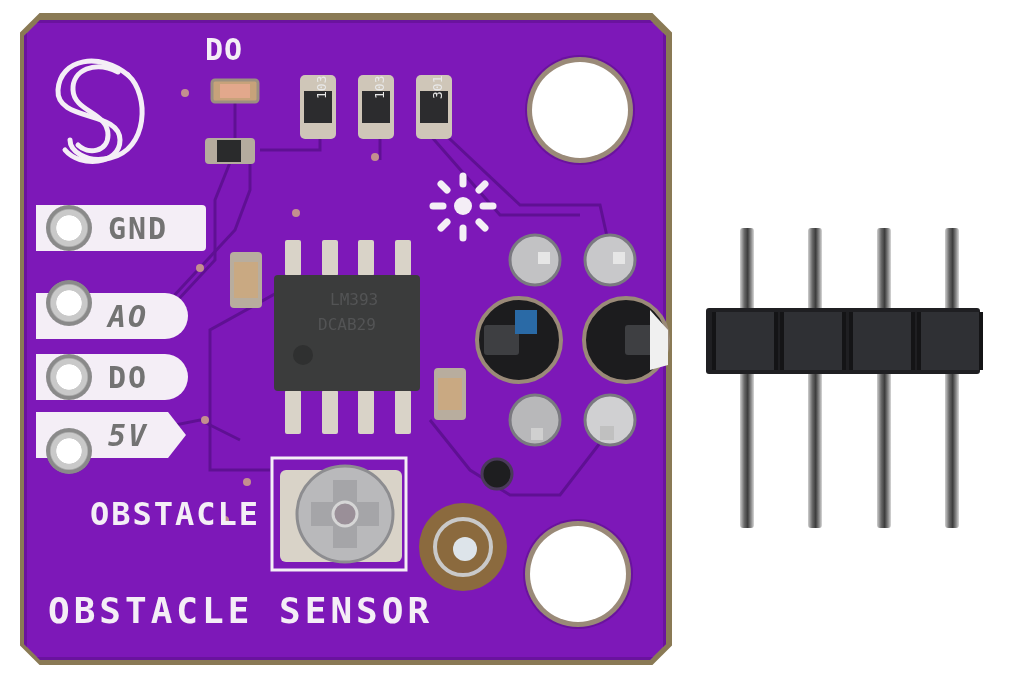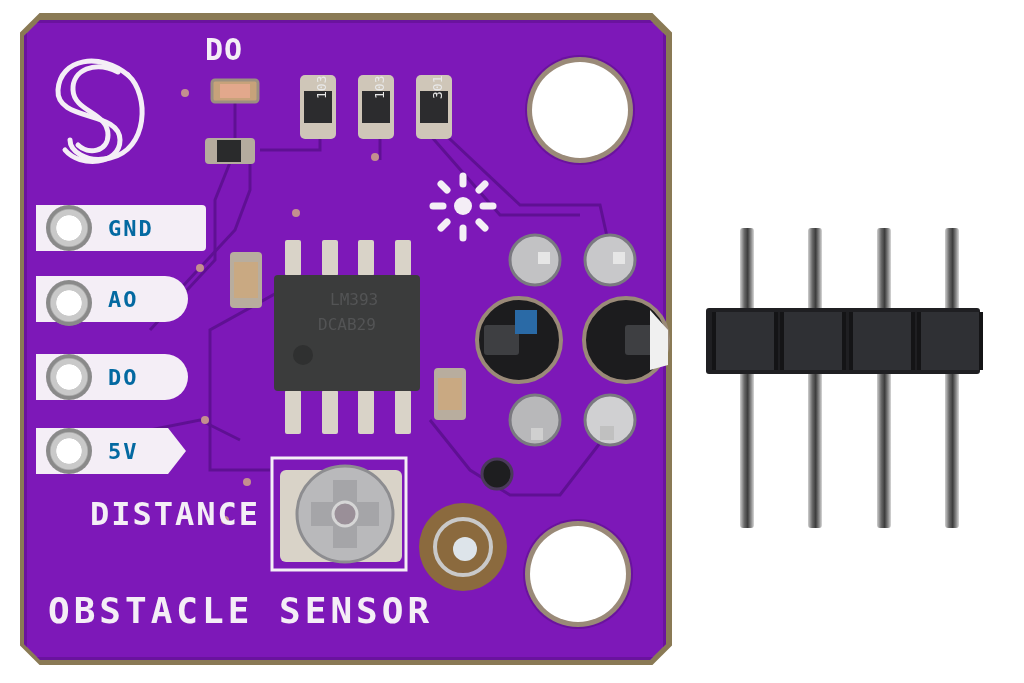--- a/index.html
+++ b/index.html
@@ -22,21 +22,21 @@
 
   .silk { color: #f4eef6; font-weight: bold; position: absolute;
           font-family: "DejaVu Sans Mono", monospace; letter-spacing: 1px; }
 
   .pin-label {
     position: absolute; left: 36px; height: 46px; background: #f4eef6;
     border-radius: 0 24px 24px 0; display: flex; align-items: center;
   }
   .pin-label .txt {
     font-family: "DejaVu Sans Mono", monospace; font-weight: bold;
-    font-size: 22px; color: #0369a1; margin-left: 72px; letter-spacing: 2px;
+    font-size: 30px; color: #737373; margin-left: 72px; letter-spacing: 2px;
   }
   .pin-label.square { border-radius: 0 4px 4px 0; }
   .pin-label.arrow { clip-path: polygon(0 0, 88% 0, 100% 50%, 88% 100%, 0 100%); border-radius: 0; }
 
   .pad-hole {
     position: absolute; width: 46px; height: 46px; border-radius: 50%;
     background: radial-gradient(circle, #ffffff 0 38%, #c9c9c9 40% 55%, #8a8a8a 60% 70%, #5a5560 72% 100%);
   }
 
   .mount-hole {
@@ -198,36 +198,36 @@
 </svg>
 
 <div class="mount-hole" style="left:532px; top:62px;"></div>
 <div class="mount-hole" style="left:530px; top:526px;"></div>
 
 <div class="silk do-top-text">DO</div>
 
 <div class="pin-label square" style="top:205px; width:170px;">
   <span class="txt">GND</span>
 </div>
-<div class="pin-label" style="top:276px; width:152px;">
+<div class="pin-label" style="top:293px; width:152px;font-style:italic;">
   <span class="txt">AO</span>
 </div>
 <div class="pin-label" style="top:354px; width:152px;">
   <span class="txt">DO</span>
 </div>
-<div class="pin-label arrow" style="top:428px; width:150px;">
+<div class="pin-label arrow" style="top:412px; width:150px;font-style:italic;">
   <span class="txt">5V</span>
 </div>
 
 <div class="pad-hole" style="left:46px; top:205px;"></div>
 <div class="pad-hole" style="left:46px; top:280px;"></div>
 <div class="pad-hole" style="left:46px; top:354px;"></div>
 <div class="pad-hole" style="left:46px; top:428px;"></div>
 
-<div class="silk distance-text">DISTANCE</div>
+<div class="silk distance-text">OBSTACLE</div>
 <div class="silk title-text">OBSTACLE SENSOR</div>
 
 <div>
   <div class="header-pin" style="left:740px; top:228px;"></div>
   <div class="header-pin" style="left:808px; top:228px;"></div>
   <div class="header-pin" style="left:877px; top:228px;"></div>
   <div class="header-pin" style="left:945px; top:228px;"></div>
   <div class="header-body">
     <div class="header-seg" style="left:6px;"></div>
     <div class="header-seg" style="left:74px;"></div>

